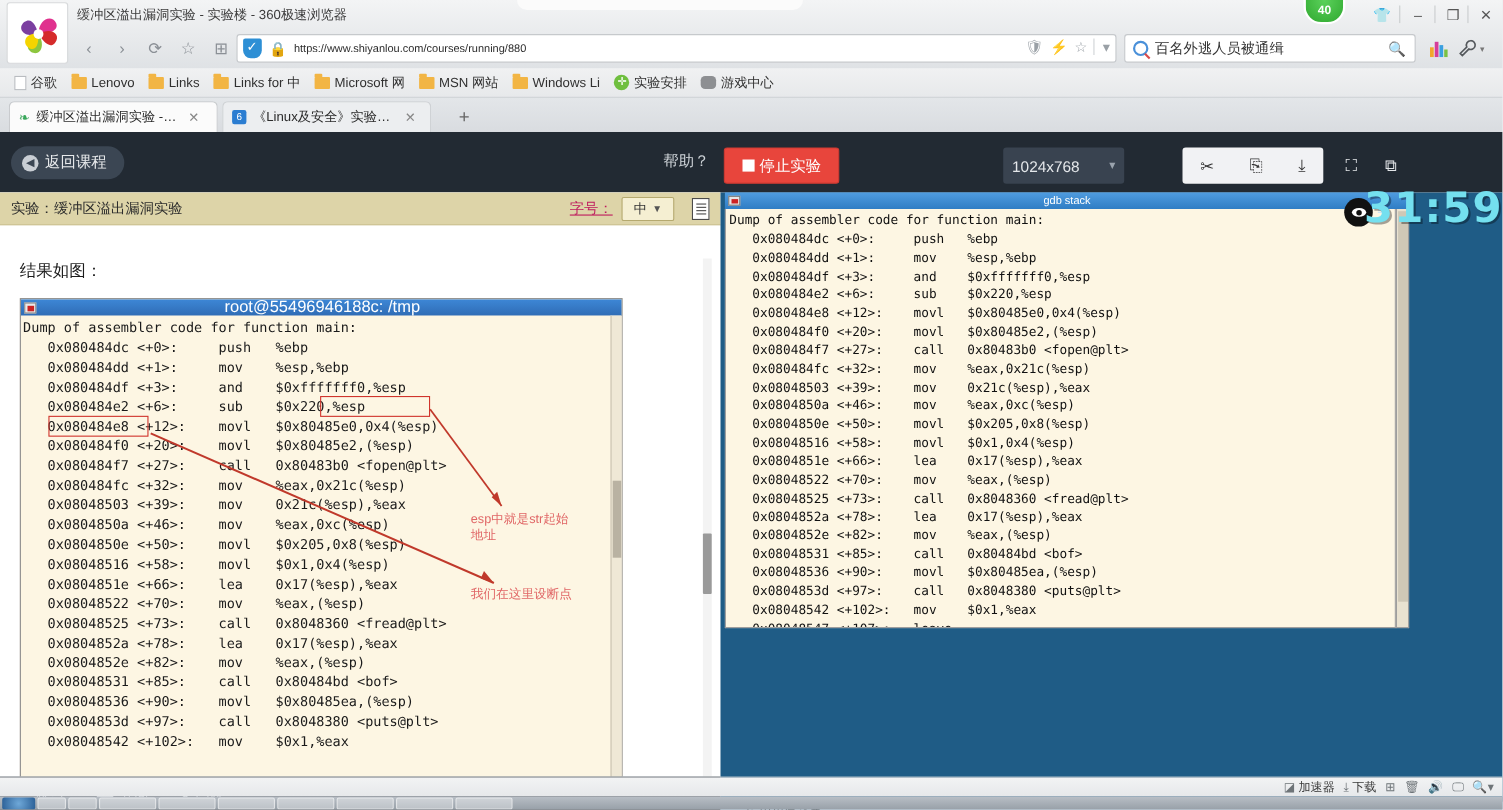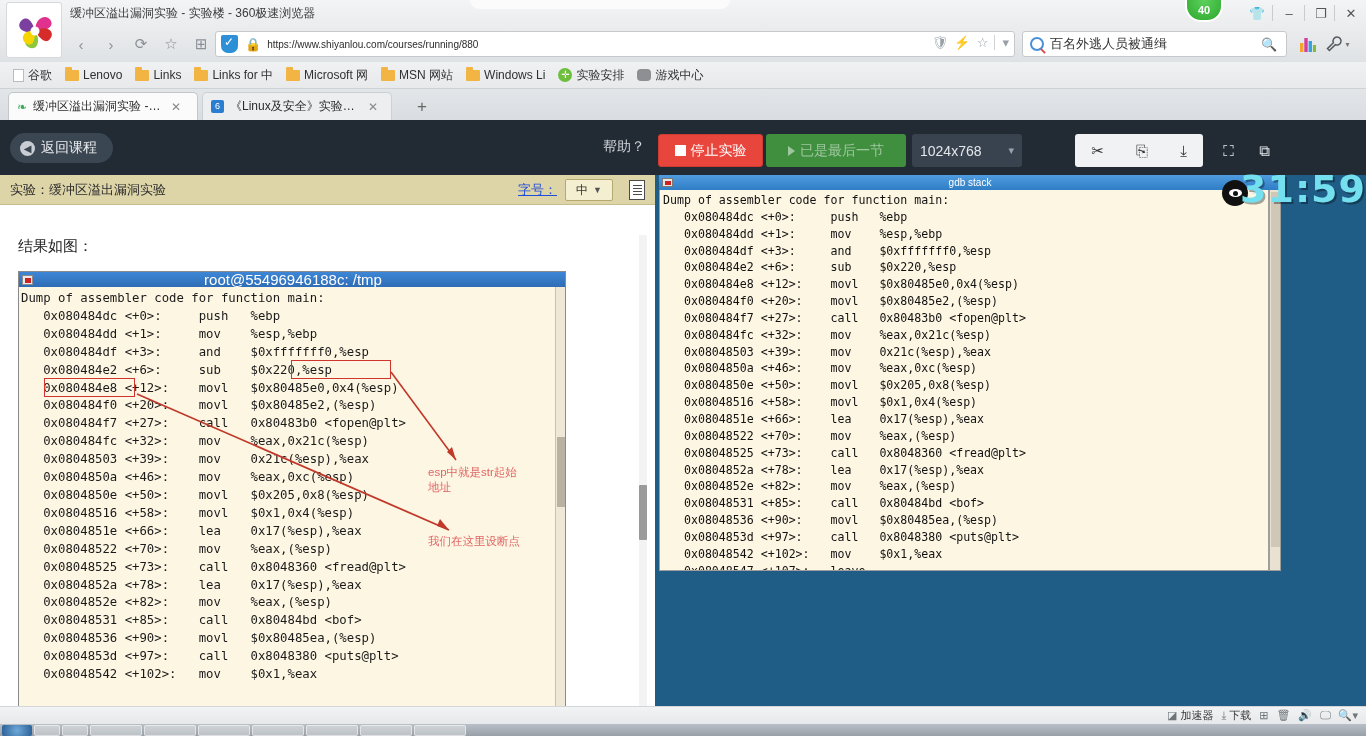--- a/index.html
+++ b/index.html
@@ -173,21 +173,21 @@
   .left-col{
     position:absolute; left:0; top:55px; width:655px; height:531px;
     background:#fff;
   }
   .lab-bar{
     position:absolute; left:0; top:0; width:655px; height:30px;
     background:#ddd4a8; border-bottom:1px solid #c6bc8c;
     display:flex; align-items:center;
   }
   .lab-title{ margin-left:10px; font-size:13px; color:#2c2c2c;}
-  .fs-label{ position:absolute; right:98px; font-size:13px; color:#1d4ed8;text-decoration:underline;}
+  .fs-label{ position:absolute; right:98px; font-size:13px; color:#be185d;text-decoration:underline;}
   .fs-box{
     position:absolute; right:42px; top:4px; width:48px;height:22px;
     background:#f5efd2; border:1px solid #b5a96f; border-radius:2px;
     display:flex;align-items:center;justify-content:center;gap:5px;
     font-size:12px; color:#333;
   }
   .doc-ic{ position:absolute; right:10px; top:5px; width:16px;height:20px;
     border:1px solid #4b4b4b; background:#fff;}
   .doc-ic::after{content:"";position:absolute;left:3px;top:4px;width:9px;height:1px;
     box-shadow:0 3px 0 #4b4b4b,0 6px 0 #4b4b4b,0 9px 0 #4b4b4b;background:#4b4b4b;}
@@ -444,24 +444,20 @@
         <span class="back-circ">◀</span>
         <span>返回课程</span>
       </div>
       <div class="help-txt">帮助？</div>
 
       <div class="btn-stop">
         <span class="sq"></span>
         <span>停止实验</span>
       </div>
 
-      <div class="btn-last">
-        <span class="tri"></span>
-        <span>已是最后一节</span>
-      </div>
 
       <div class="res-sel">
         <span>1024x768</span>
         <span style="color:#9aa3ad;font-size:11px;">▾</span>
       </div>
 
       <div class="tool-grp">
         <span>✂</span>
         <span>⎘</span>
         <span>⤓</span>

